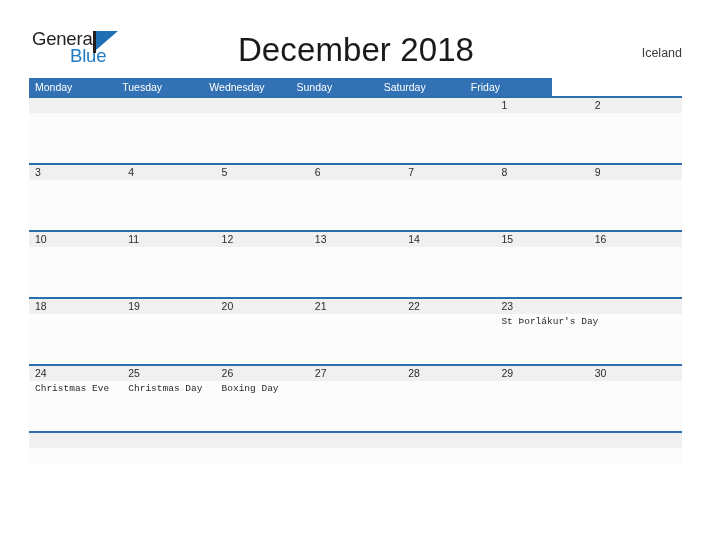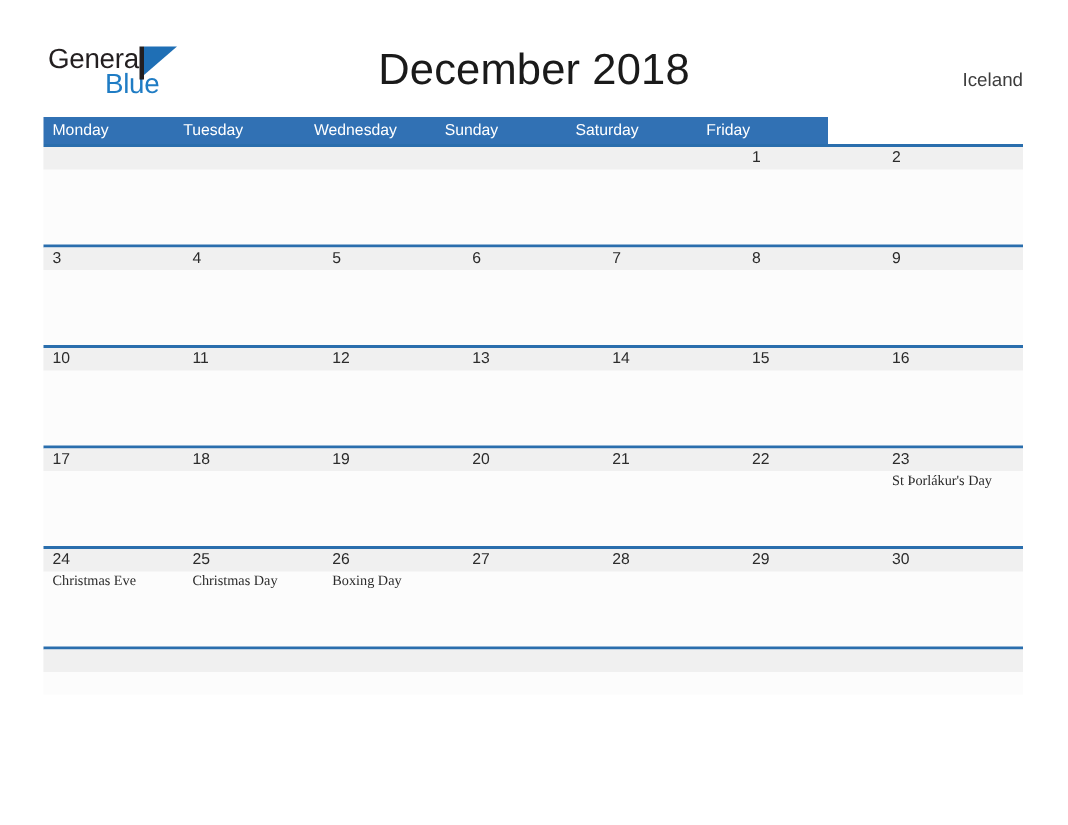--- a/index.html
+++ b/index.html
@@ -71,21 +71,21 @@
     height: 0;
     border-left: 22px solid #1f6fb5;
     border-bottom: 19px solid transparent;
   }
   .month-title {
     position: absolute;
     left: 0;
     top: 31px;
     width: 712px;
     text-align: center;
-    font-size: 29px;
+    font-size: 33px;
     color: #1a1a1a;
     font-family: "Liberation Sans", sans-serif;
     font-weight: normal;
     letter-spacing: 0.1px;
   }
   .country {
     position: absolute;
     right: 30px;
     top: 46px;
     font-size: 12.5px;
@@ -157,21 +157,21 @@
     color: #2b2b2b;
     line-height: 15px;
     height: 15px;
     font-family: "Liberation Sans", sans-serif;
   }
   .day-event {
     font-size: 9.5px;
     color: #2b2b2b;
     line-height: 13px;
     margin-top: 1px;
-    font-family: Liberation Serif, serif;
+    font-family: Liberation Mono, monospace;
     white-space: nowrap;
   }
 </style>
 </head>
 <body>
 
 <div class="page">
 
   <div class="header">
 
@@ -298,24 +298,20 @@
           <div class="day-num">16</div>
           <div class="day-event"></div>
         </div>
       </div>
     </div>
 
     <div class="week">
       <div class="week-rule"></div>
       <div class="week-body">
         <div class="day-cell">
-          <div class="day-num">17</div>
-          <div class="day-event"></div>
-        </div>
-        <div class="day-cell">
           <div class="day-num">18</div>
           <div class="day-event"></div>
         </div>
         <div class="day-cell">
           <div class="day-num">19</div>
           <div class="day-event"></div>
         </div>
         <div class="day-cell">
           <div class="day-num">20</div>
           <div class="day-event"></div>

